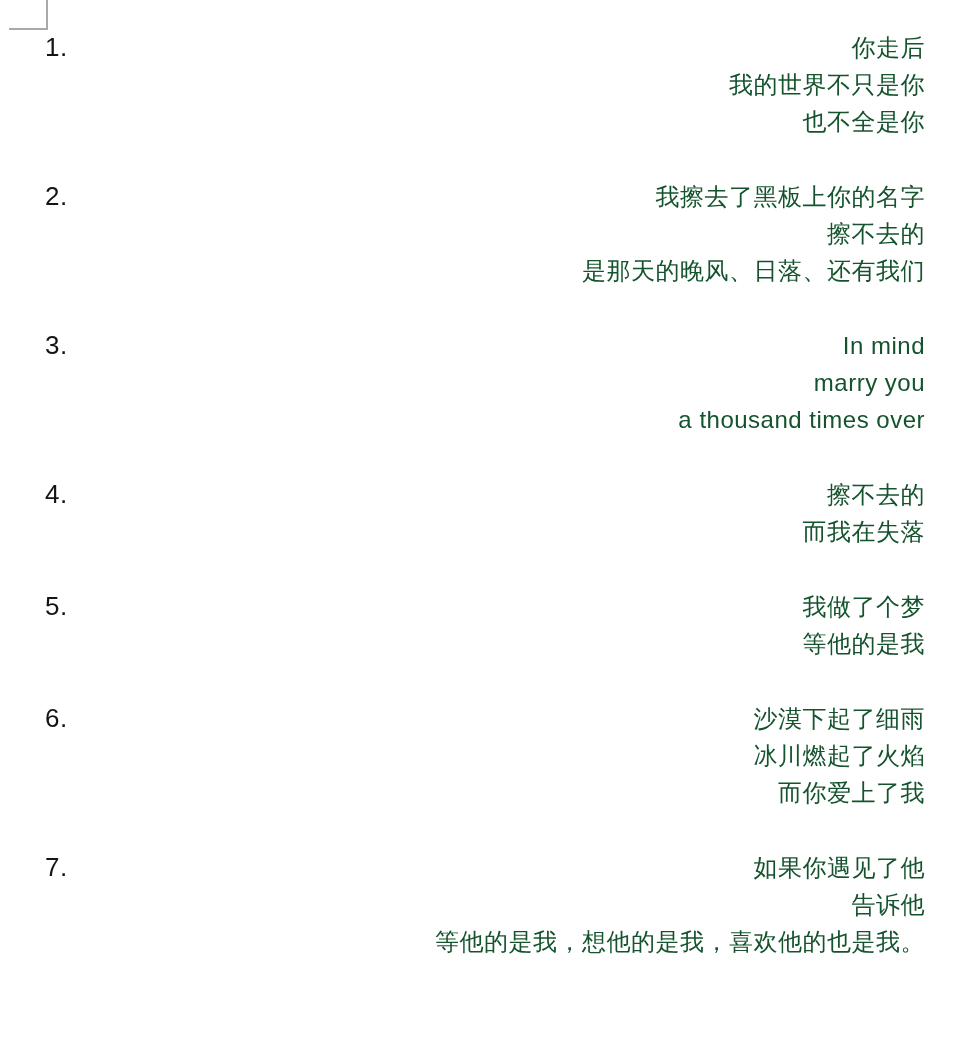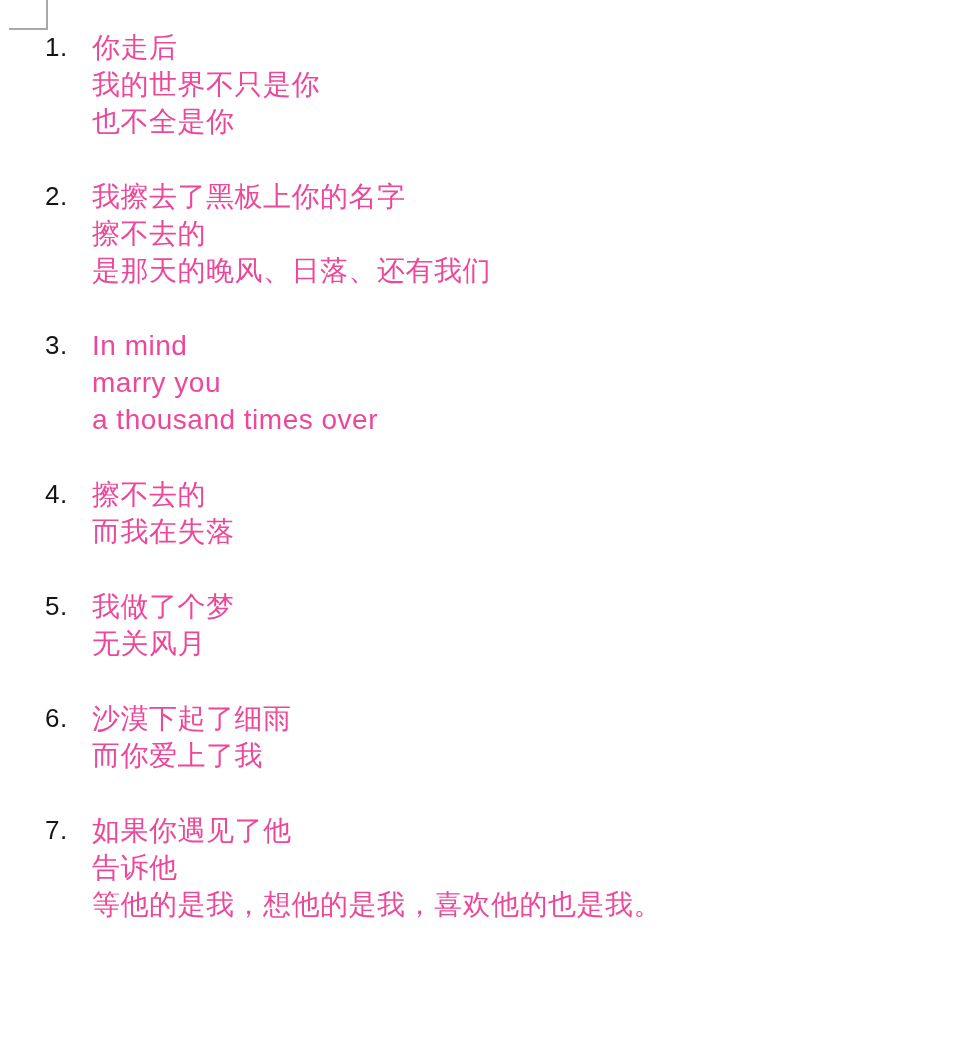--- a/index.html
+++ b/index.html
@@ -43,25 +43,26 @@
     flex: 0 0 47px;
     font-size: 26px;
     line-height: 37px;
     color: #141414;
     letter-spacing: 0.5px;
   }
   .poem-lines {
     flex: 1 1 auto;
   }
   .poem-line {
-    font-size: 28px;
+    font-size: 24px;
     line-height: 37px;
-    color: #ec4899;
+    color: #14532d;
     letter-spacing: 0.5px;
     white-space: pre-wrap;
+    text-align: right;
   }
 </style>
 </head>
 <body>
 
 <div class="page">
 
   <div class="corner-mark"></div>
 
   <div class="poems">
@@ -98,28 +99,29 @@
       <div class="poem-lines">
         <div class="poem-line">擦不去的</div>
         <div class="poem-line">而我在失落</div>
       </div>
     </div>
 
     <div class="poem">
       <span class="poem-number">5.</span>
       <div class="poem-lines">
         <div class="poem-line">我做了个梦</div>
-        <div class="poem-line">无关风月</div>
+        <div class="poem-line">等他的是我</div>
       </div>
     </div>
 
     <div class="poem">
       <span class="poem-number">6.</span>
       <div class="poem-lines">
         <div class="poem-line">沙漠下起了细雨</div>
+        <div class="poem-line">冰川燃起了火焰</div>
         <div class="poem-line">而你爱上了我</div>
       </div>
     </div>
 
     <div class="poem">
       <span class="poem-number">7.</span>
       <div class="poem-lines">
         <div class="poem-line">如果你遇见了他</div>
         <div class="poem-line">告诉他</div>
         <div class="poem-line">等他的是我，想他的是我，喜欢他的也是我。</div>

